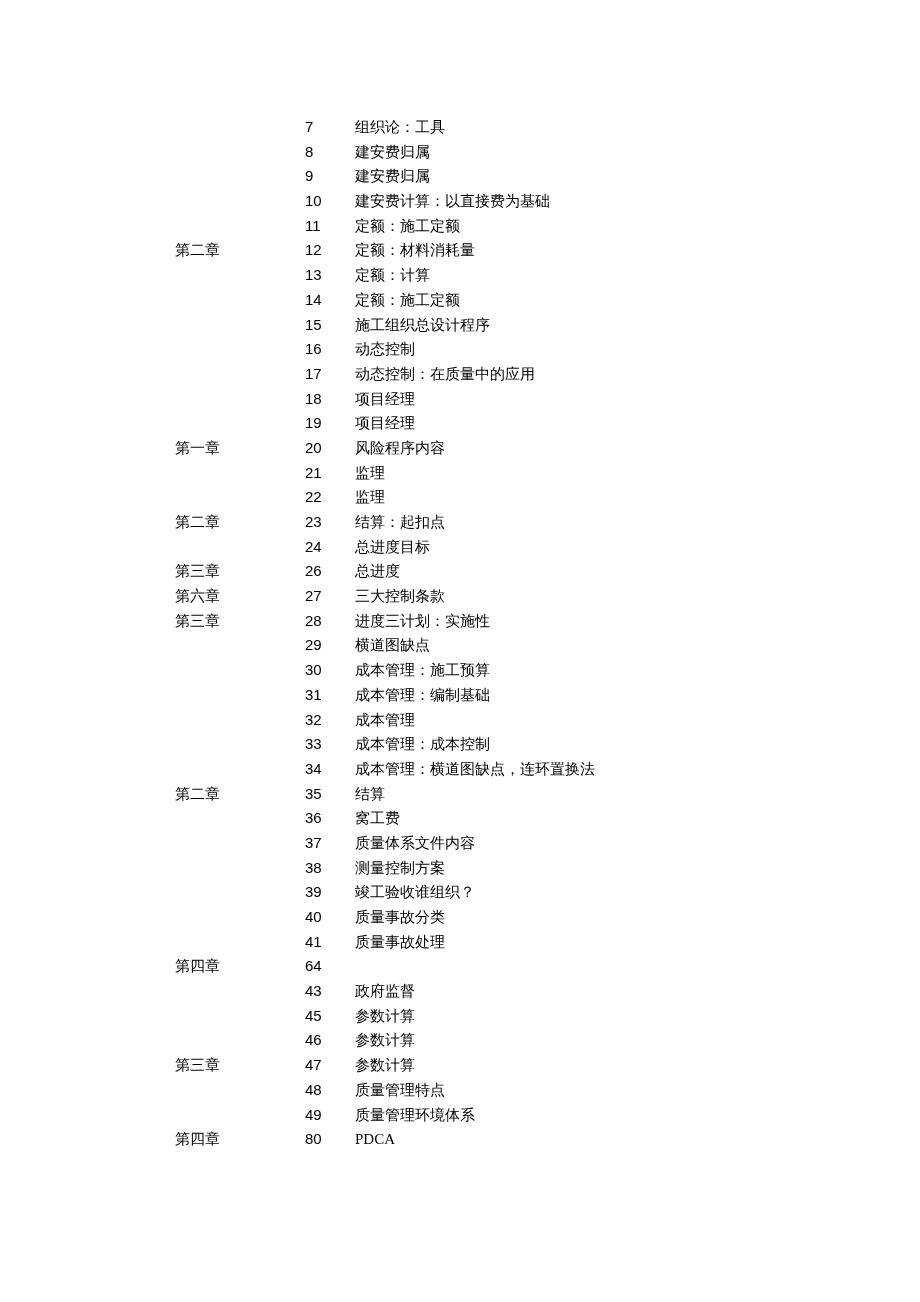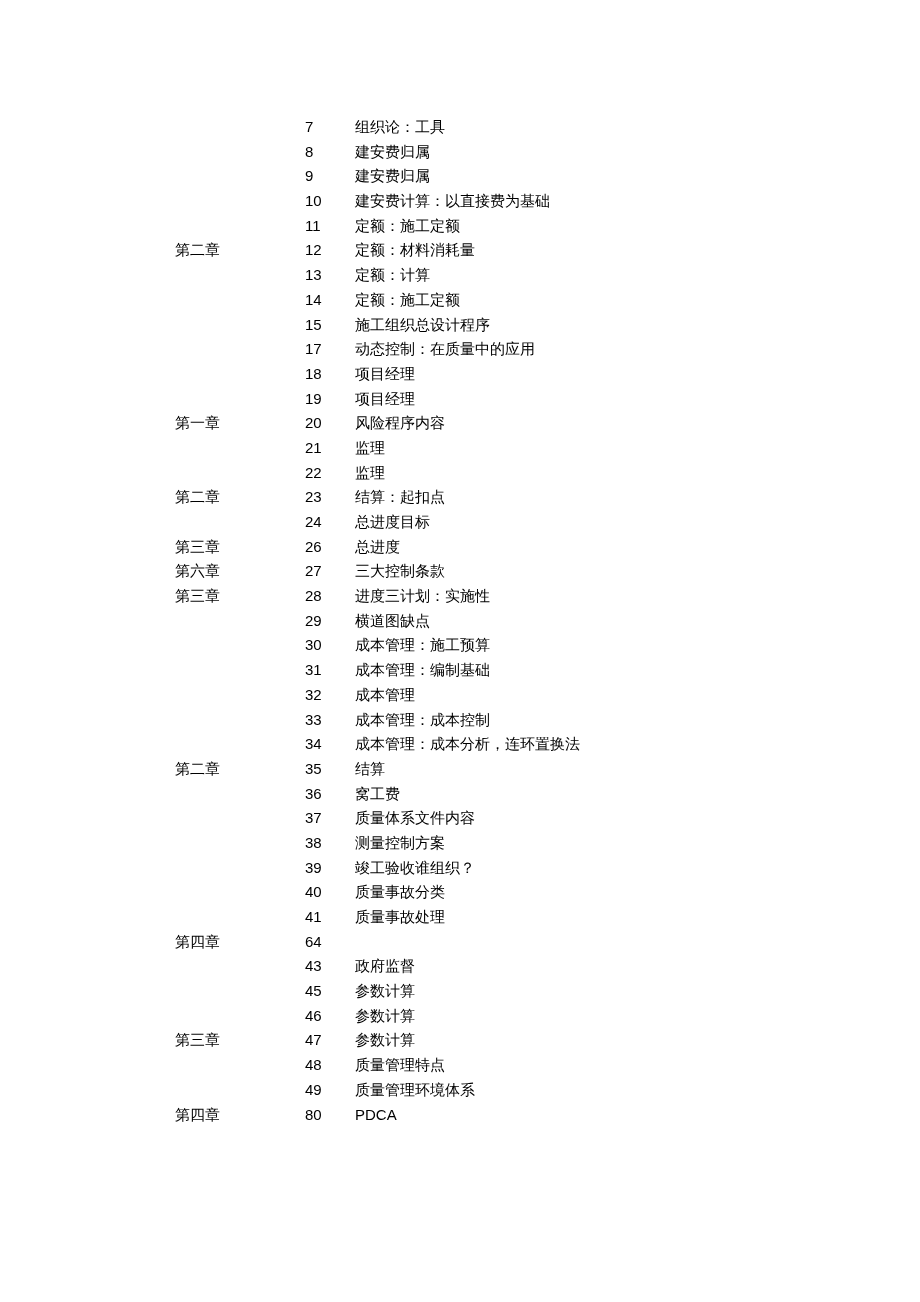--- a/index.html
+++ b/index.html
@@ -24,21 +24,21 @@
     .chapter {
       width: 130px;
       flex-shrink: 0;
     }
     .num {
       width: 50px;
       flex-shrink: 0;
       font-family: Arial, sans-serif;
     }
     .topic {
-      font-family: Liberation Sans, sans-serif;
+      font-family: Liberation Serif, serif;
     }
   </style>
 </head>
 <body>
 
 <div id="container">
     <div class="row">
       <span class="chapter"></span>
       <span class="num">7</span>
       <span class="topic">组织论：工具</span>
@@ -78,20 +78,25 @@
       <span class="num">14</span>
       <span class="topic">定额：施工定额</span>
     </div>
     <div class="row">
       <span class="chapter"></span>
       <span class="num">15</span>
       <span class="topic">施工组织总设计程序</span>
     </div>
     <div class="row">
       <span class="chapter"></span>
+      <span class="num">16</span>
+      <span class="topic">动态控制</span>
+    </div>
+    <div class="row">
+      <span class="chapter"></span>
       <span class="num">17</span>
       <span class="topic">动态控制：在质量中的应用</span>
     </div>
     <div class="row">
       <span class="chapter"></span>
       <span class="num">18</span>
       <span class="topic">项目经理</span>
     </div>
     <div class="row">
       <span class="chapter"></span>
@@ -159,21 +164,21 @@
       <span class="topic">成本管理</span>
     </div>
     <div class="row">
       <span class="chapter"></span>
       <span class="num">33</span>
       <span class="topic">成本管理：成本控制</span>
     </div>
     <div class="row">
       <span class="chapter"></span>
       <span class="num">34</span>
-      <span class="topic">成本管理：成本分析，连环置换法</span>
+      <span class="topic">成本管理：横道图缺点，连环置换法</span>
     </div>
     <div class="row">
       <span class="chapter">第二章</span>
       <span class="num">35</span>
       <span class="topic">结算</span>
     </div>
     <div class="row">
       <span class="chapter"></span>
       <span class="num">36</span>
       <span class="topic">窝工费</span>

